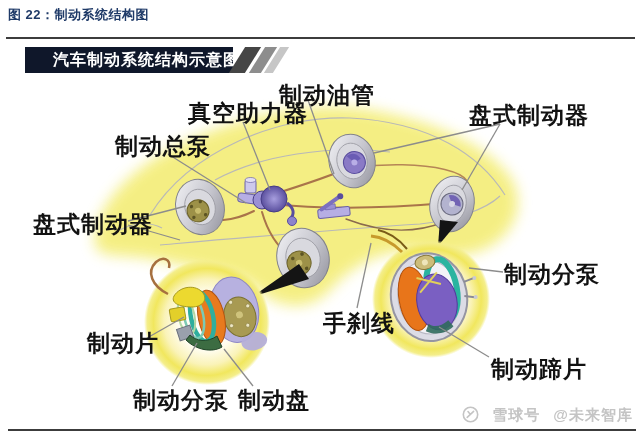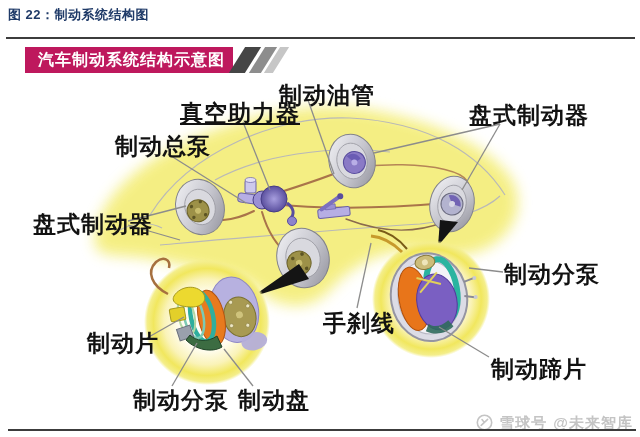--- a/index.html
+++ b/index.html
@@ -5,31 +5,31 @@
   html,body{margin:0;padding:0;background:#fff;}
   .page{position:relative;width:640px;height:437px;background:#ffffff;overflow:hidden;
         font-family:"Liberation Sans","DejaVu Sans",sans-serif;}
   .figure-caption{position:absolute;left:8px;top:6px;font-size:13px;font-weight:bold;
         color:#1f3a68;letter-spacing:.5px;white-space:nowrap;text-align:right;}
   .top-rule{position:absolute;left:6px;right:5px;top:37px;height:2px;background:#3c3c3c;}
   .bottom-rule{position:absolute;left:8px;right:4px;top:429px;height:2px;background:#3c3c3c;}
   .diagram{position:absolute;left:0;top:40px;width:640px;height:390px;}
   .diagram svg{position:absolute;left:0;top:0;}
   .banner{position:absolute;left:25px;top:7px;width:260px;height:26px;}
-  .banner-bar{position:absolute;left:0;top:0;width:208px;height:26px;background:#be185d;
-        color:#ffffff;font-weight:bold;font-size:16px;line-height:26px;padding-left:13px;
+  .banner-bar{position:absolute;left:0;top:0;width:208px;height:26px;background:#0f172a;
+        color:#ffffff;font-weight:bold;font-size:16px;line-height:26px;padding-left:28px;
         box-sizing:border-box;letter-spacing:1px;white-space:nowrap;}
   .stripe{position:absolute;top:0;height:26px;transform:skewX(-32deg);}
   .stripe.s1{left:212px;width:16px;background:#454545;}
   .stripe.s2{left:232px;width:12px;background:#8d8d8d;}
   .stripe.s3{left:247px;width:9px;background:#c6c6c6;}
   .lbl{position:absolute;font-size:23px;font-weight:bold;color:#121212;
         letter-spacing:1px;white-space:nowrap;line-height:1.1;}
-  .watermark{position:absolute;right:7px;top:366px;display:flex;align-items:center;gap:6px;
-        color:#c4c4c4;font-size:15px;font-weight:bold;letter-spacing:1px;margin-top:8px;}
+  .watermark{position:absolute;right:7px;top:366px;display:flex;align-items:center;gap:13px;
+        color:#c4c4c4;font-size:15px;font-weight:bold;letter-spacing:1px;}
   .wm-logo{display:inline-flex;width:17px;height:17px;}
 </style>
 </head>
 <body>
 
 <div class="page">
 
   <div class="figure-caption">图 22：制动系统结构图</div>
   <div class="top-rule"></div>
 
@@ -198,21 +198,21 @@
     </svg>
 
     <div class="banner">
       <div class="banner-bar">汽车制动系统结构示意图</div>
       <div class="stripe s1"></div>
       <div class="stripe s2"></div>
       <div class="stripe s3"></div>
     </div>
 
     <div class="lbl" style="left:279px;top:43px;">制动油管</div>
-    <div class="lbl" style="left:180px;top:61px;text-decoration:underline;">真空助力器</div>
+    <div class="lbl" style="left:188px;top:61px;">真空助力器</div>
     <div class="lbl" style="left:115px;top:94px;">制动总泵</div>
     <div class="lbl" style="left:469px;top:63px;">盘式制动器</div>
     <div class="lbl" style="left:33px;top:172px;text-align:center;">盘式制动器</div>
     <div class="lbl" style="left:323px;top:271px;">手刹线</div>
     <div class="lbl" style="left:87px;top:291px;text-align:center;">制动片</div>
     <div class="lbl" style="left:133px;top:348px;">制动分泵</div>
     <div class="lbl" style="left:238px;top:348px;text-align:center;">制动盘</div>
     <div class="lbl" style="left:504px;top:222px;">制动分泵</div>
     <div class="lbl" style="left:491px;top:317px;">制动蹄片</div>
 

